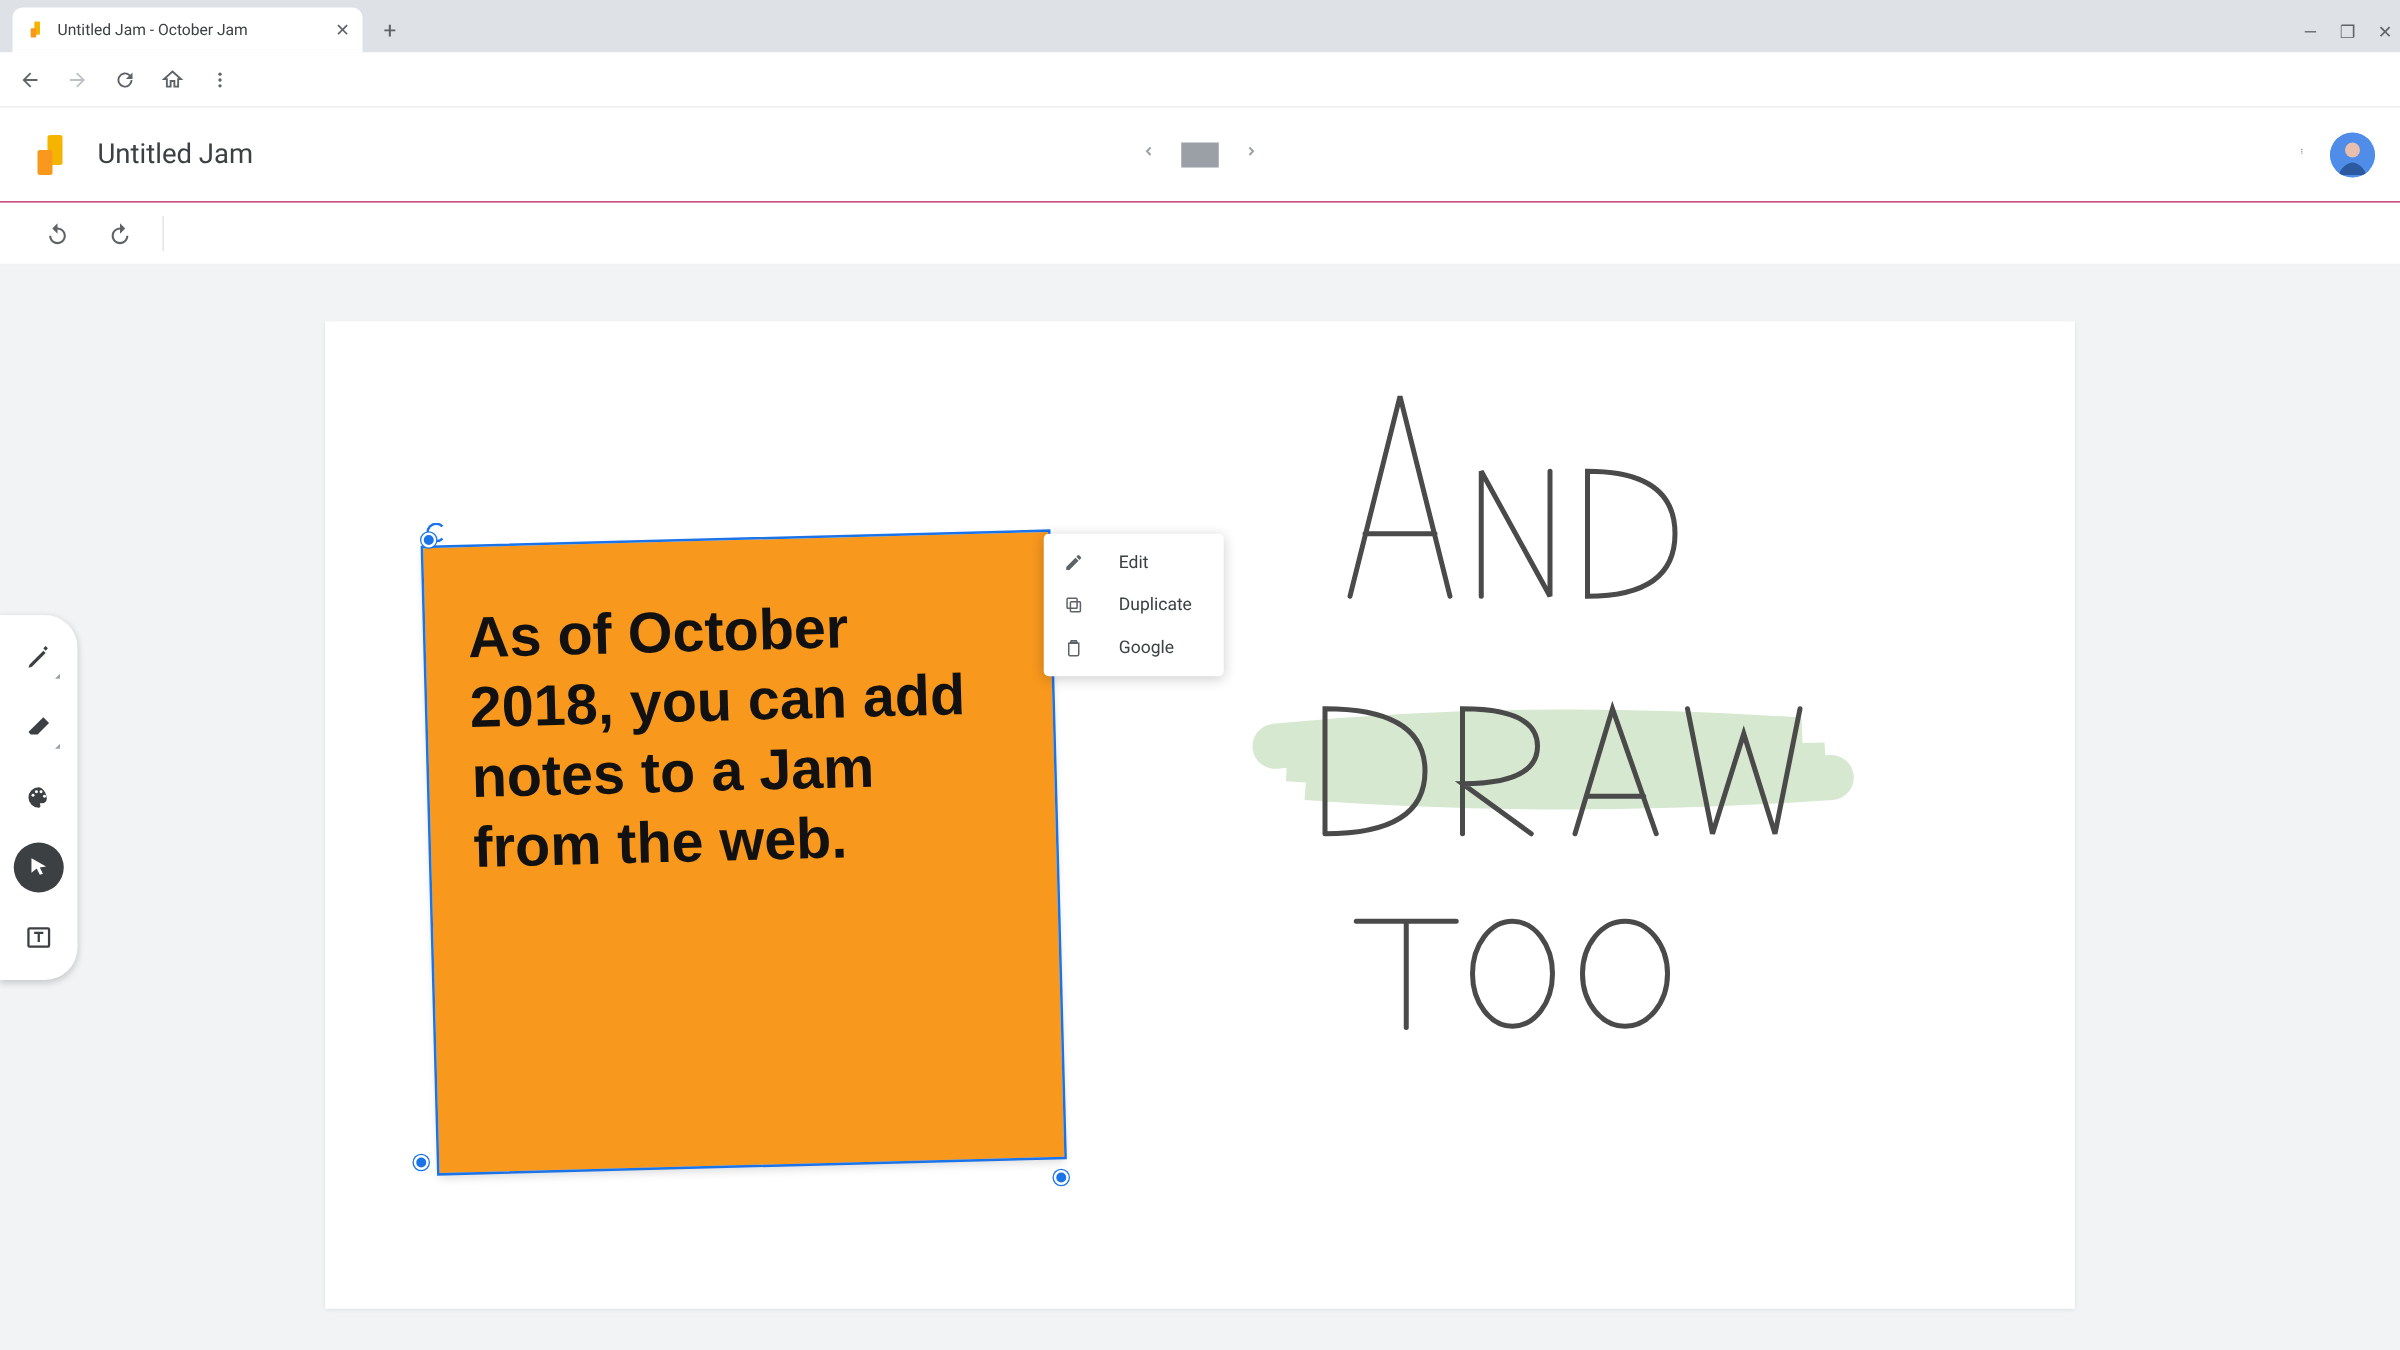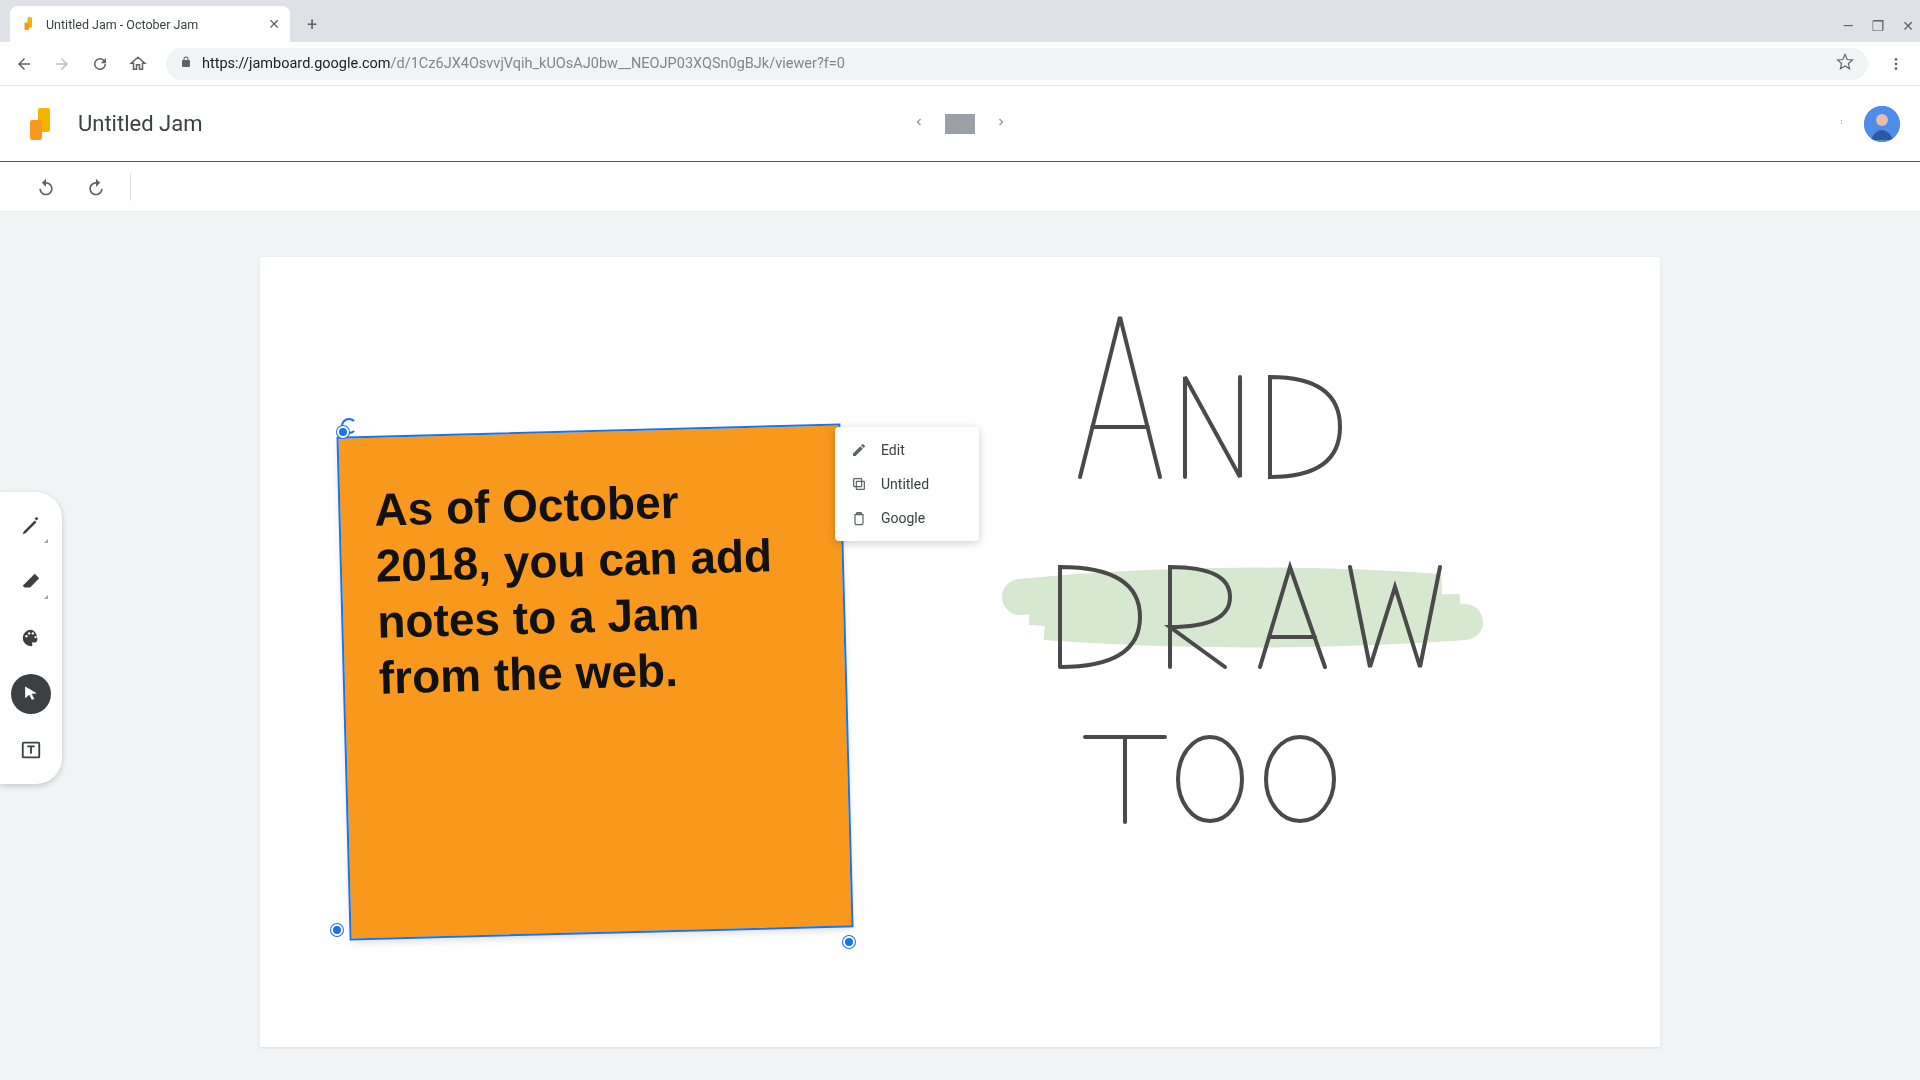--- a/index.html
+++ b/index.html
@@ -55,21 +55,21 @@
 .sticky-text { font-family: Arial, sans-serif; font-weight: 800; font-size: 46px; line-height: 1.22; color: #111; }
 .sel-border { position: absolute; inset: 8px; border: 2px solid #1a73e8; transform: rotate(-1.5deg); pointer-events: none; }
 .sel-handle { position: absolute; width: 12px; height: 12px; background: #1a73e8; border: 2px solid #fff; border-radius: 50%; box-shadow: 0 0 0 1px #1a73e8; }
 .h-tl { left: 2px; top: 4px; }
 .h-bl { left: -4px; bottom: 6px; }
 .h-br { right: 0px; bottom: -6px; }
 .rot-handle { position: absolute; left: 6px; top: -4px; width: 16px; height: 16px; border: 2px solid #1a73e8; border-radius: 50%; border-right-color: transparent; background: #fff; }
 
 
 .ctx-menu { position: absolute; left: 575px; top: 170px; width: 144px; background: #fff; border-radius: 4px; box-shadow: 0 2px 10px rgba(0,0,0,0.2); padding: 6px 0; }
-.ctx-item { display: flex; align-items: center; gap: 14px; padding: 9px 16px; font-size: 14px; color: #3c4043; cursor: pointer; }
+.ctx-item { display: flex; align-items: center; gap: 28px; padding: 9px 16px; font-size: 14px; color: #3c4043; cursor: pointer; }
 .ctx-icon { width: 16px; height: 16px; color: #5f6368; display: inline-flex; }
 
 
 .hand { position: absolute; left: 720px; top: 40px; }
 </style>
 </head>
 <body>
 
 <div class="chrome-tabs">
   <div class="tab">
@@ -103,34 +103,20 @@
   </div>
   <div class="nav-btn">
     <svg width="18" height="18" viewBox="0 0 24 24">
         <path d="M17.65 6.35A8 8 0 1 0 20 12h-2a6 6 0 1 1-1.76-4.24L13 11h7V4l-2.35 2.35z" fill="#5f6368"></path>
       </svg>
   </div>
   <div class="nav-btn">
     <svg width="18" height="18" viewBox="0 0 24 24">
         <path d="M12 3l9 8h-3v8h-4v-6H10v6H6v-8H3z" fill="none" stroke="#5f6368" stroke-width="2"></path>
       </svg>
-  </div>
-  <div class="omnibox">
-    <span class="lock">
-      <svg width="12" height="14" viewBox="0 0 24 24">
-          <path d="M18 8h-1V6a5 5 0 0 0-10 0v2H6a2 2 0 0 0-2 2v10a2 2 0 0 0 2 2h12a2 2 0 0 0 2-2V10a2 2 0 0 0-2-2zM9 6a3 3 0 0 1 6 0v2H9z" fill="#5f6368"></path>
-        </svg>
-    </span>
-    <span class="url-host">https://jamboard.google.com</span>
-      <span class="url-path">/d/1Cz6JX4OsvvjVqih_kUOsAJ0bw__NEOJP03XQSn0gBJk/viewer?f=0</span>
-    <span class="star-btn" style="margin-left:auto">
-      <svg width="18" height="18" viewBox="0 0 24 24">
-          <path d="M12 17.3l-6.2 3.7 1.6-7L2 9.2l7.1-.6L12 2l2.9 6.6 7.1.6-5.4 4.8 1.6 7z" fill="none" stroke="#5f6368" stroke-width="1.5"></path>
-        </svg>
-    </span>
   </div>
   <div class="nav-btn">
     <svg width="16" height="16" viewBox="0 0 24 24">
         <circle cx="12" cy="5" r="2" fill="#5f6368"></circle>
         <circle cx="12" cy="12" r="2" fill="#5f6368"></circle>
         <circle cx="12" cy="19" r="2" fill="#5f6368"></circle>
       </svg>
   </div>
 </div>
 
@@ -210,21 +196,21 @@
           </span>
         <span>Edit</span>
       </div>
       <div class="ctx-item">
         <span class="ctx-icon">
             <svg viewBox="0 0 24 24">
               <rect x="8" y="8" width="12" height="12" rx="1" fill="none" stroke="#5f6368" stroke-width="1.8"></rect>
               <rect x="4" y="4" width="12" height="12" rx="1" fill="none" stroke="#5f6368" stroke-width="1.8"></rect>
             </svg>
           </span>
-        <span>Untitled</span>
+        <span>Duplicate</span>
       </div>
       <div class="ctx-item">
         <span class="ctx-icon">
             <svg viewBox="0 0 24 24">
               <path d="M6 7h12v13a2 2 0 0 1-2 2H8a2 2 0 0 1-2-2V7zm3-3h6l1 2H8l1-2z" fill="none" stroke="#5f6368" stroke-width="1.8"></path>
             </svg>
           </span>
         <span>Google</span>
       </div>
     </div>

